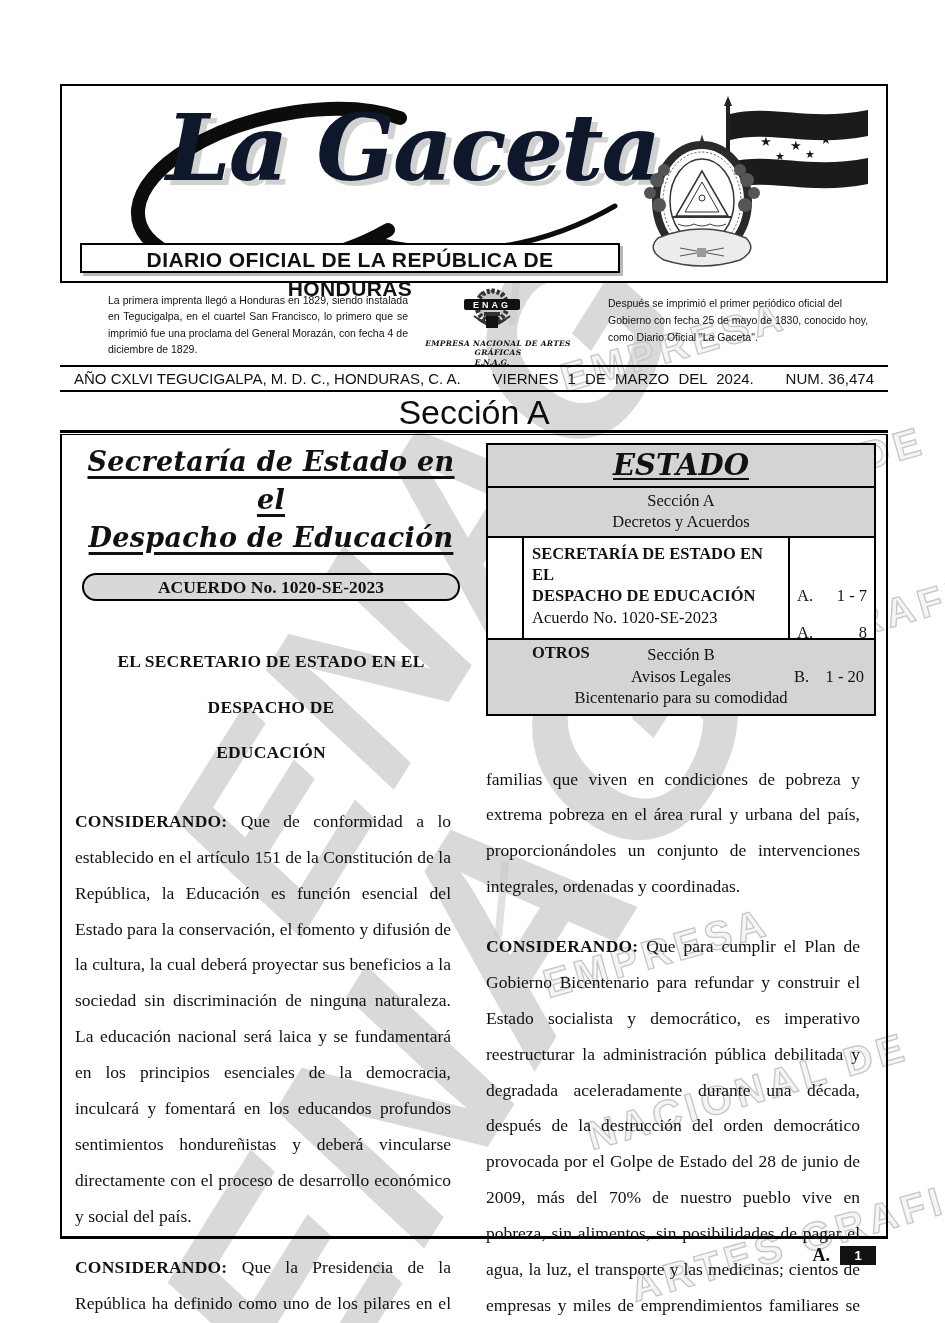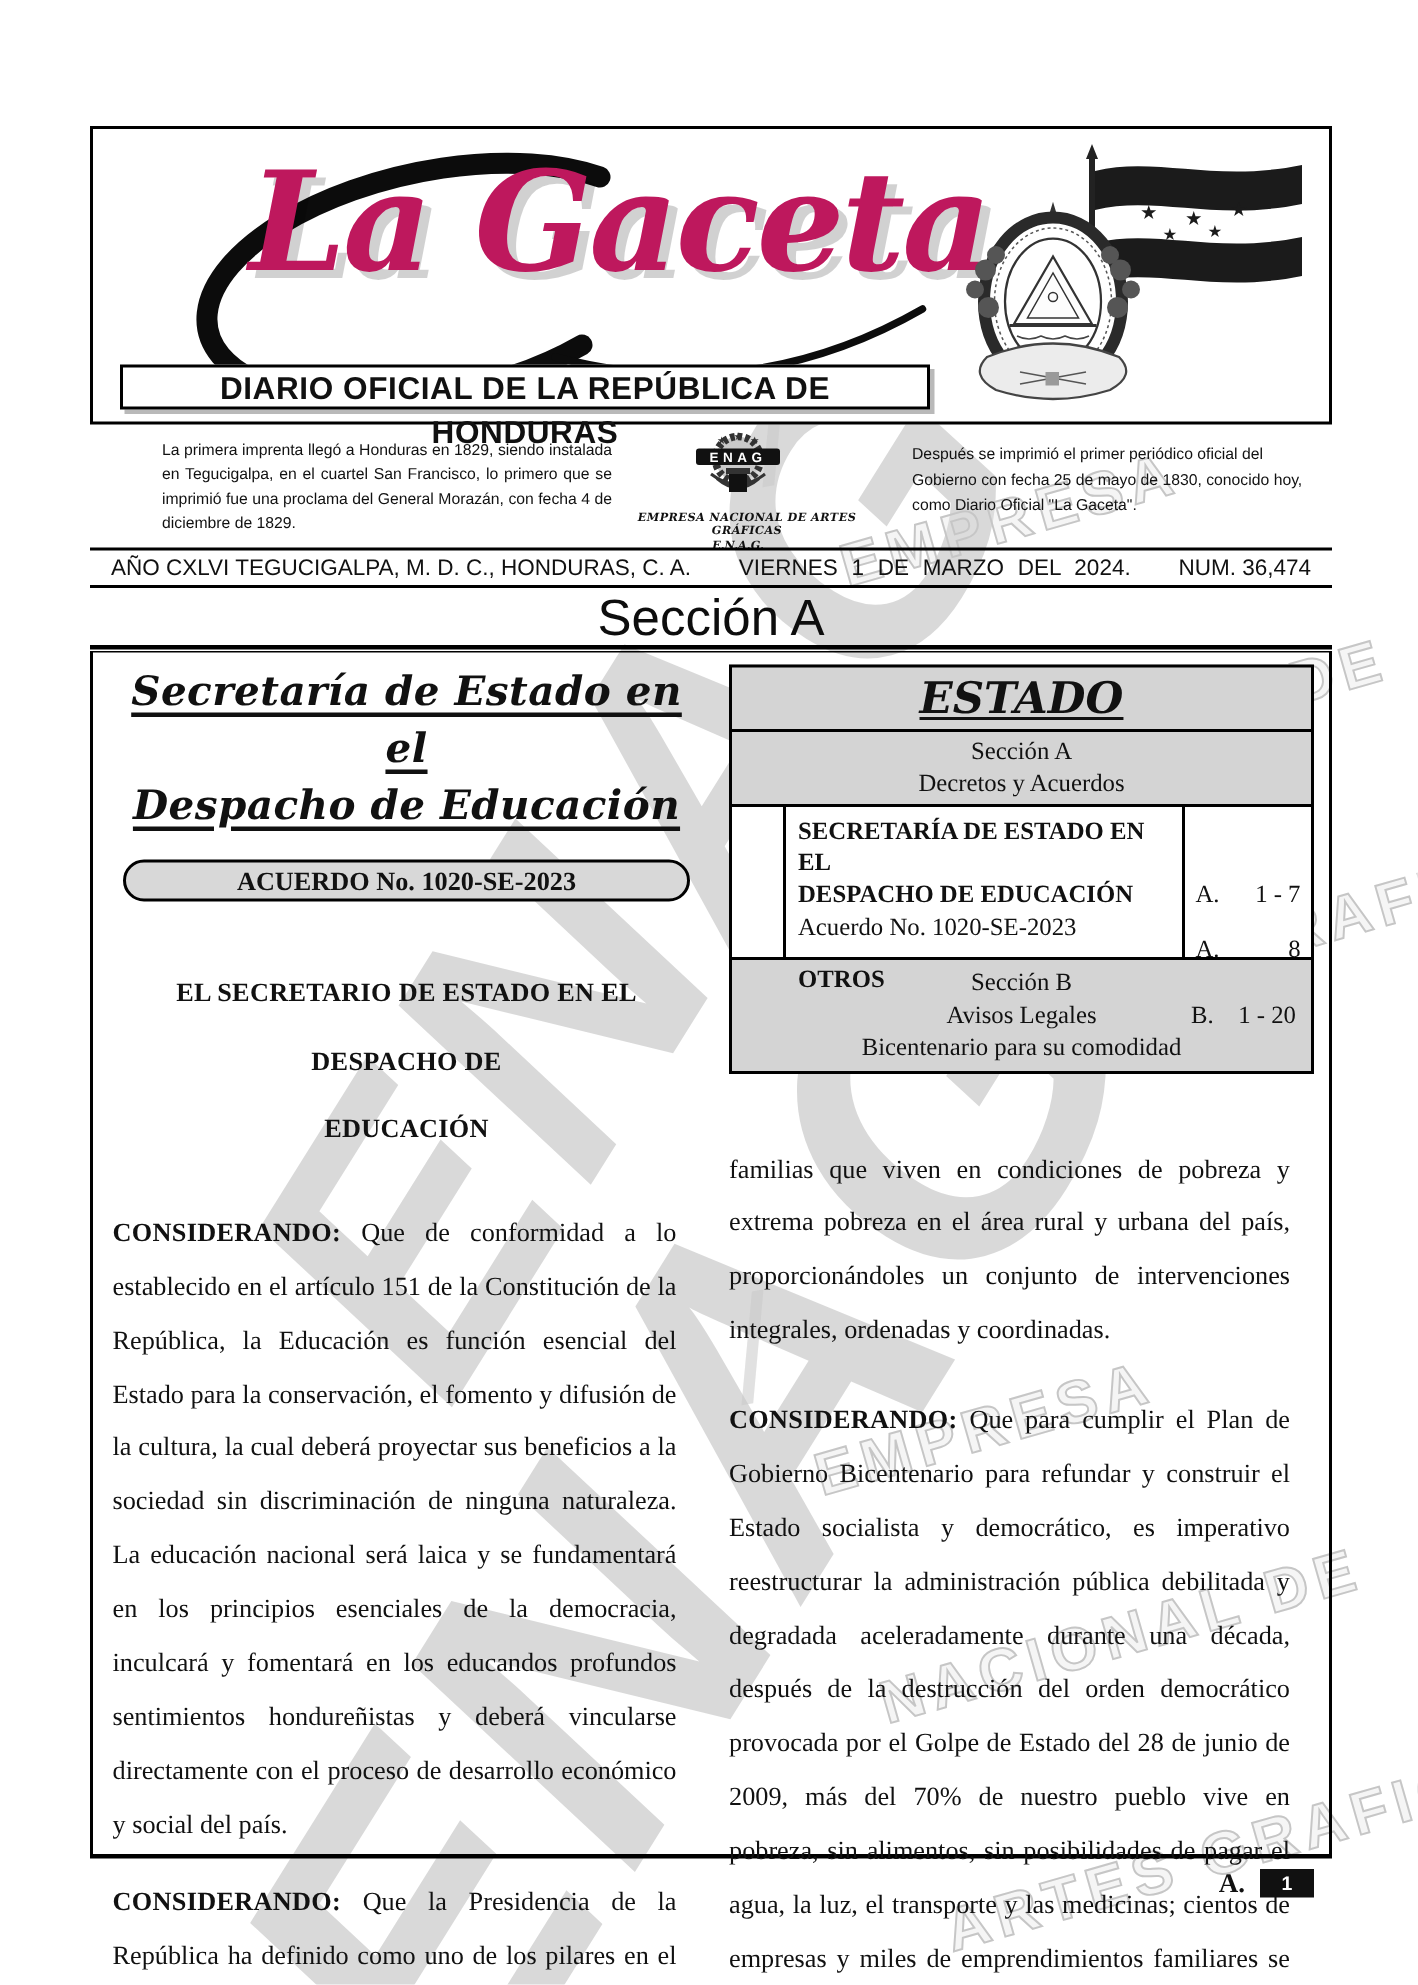--- a/index.html
+++ b/index.html
@@ -19,21 +19,21 @@
   #wm-slash-1{left:502px;top:238px;transform:rotate(-10deg);}
   #wm-slash-2{left:488px;top:850px;transform:rotate(-10deg);}
 
   
   #masthead-box{position:absolute;left:60px;top:84px;width:828px;height:199px;border:2px solid #000;box-sizing:border-box;background:#fff;}
   #gaceta-logo{position:absolute;left:8px;top:2px;width:580px;height:160px;}
   #gaceta-swoosh{position:absolute;left:0;top:0;}
   #gaceta-title{
     position:absolute;left:96px;top:6px;
     font-family:"DejaVu Serif",serif;font-style:italic;font-weight:bold;
-    font-size:92px;letter-spacing:-2px;color:#be185d;
+    font-size:92px;letter-spacing:-2px;color:#0f172a;
     text-shadow:6px 5px 0 rgba(0,0,0,0.18);white-space:nowrap;
   }
   #emblem{position:absolute;right:6px;top:10px;}
   #diario-box{
     position:absolute;left:18px;bottom:8px;width:540px;height:30px;
     border:2px solid #000;box-shadow:3px 3px 0 #b9b9b9;background:#fff;
     font-family:"Liberation Sans",sans-serif;font-weight:bold;font-size:21px;
     text-align:center;line-height:29px;letter-spacing:0.4px;box-sizing:border-box;
   }
 

